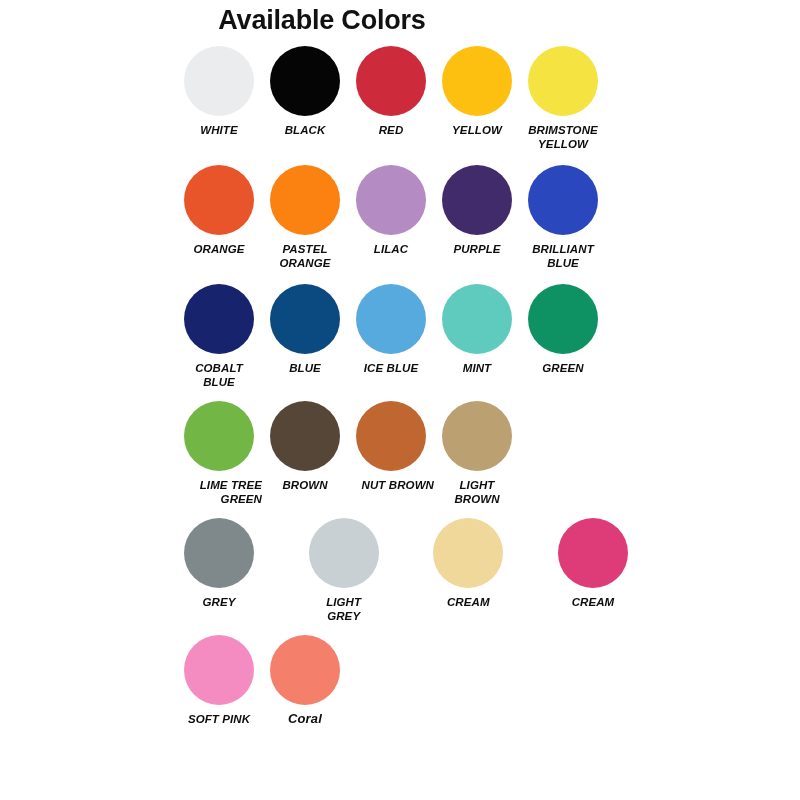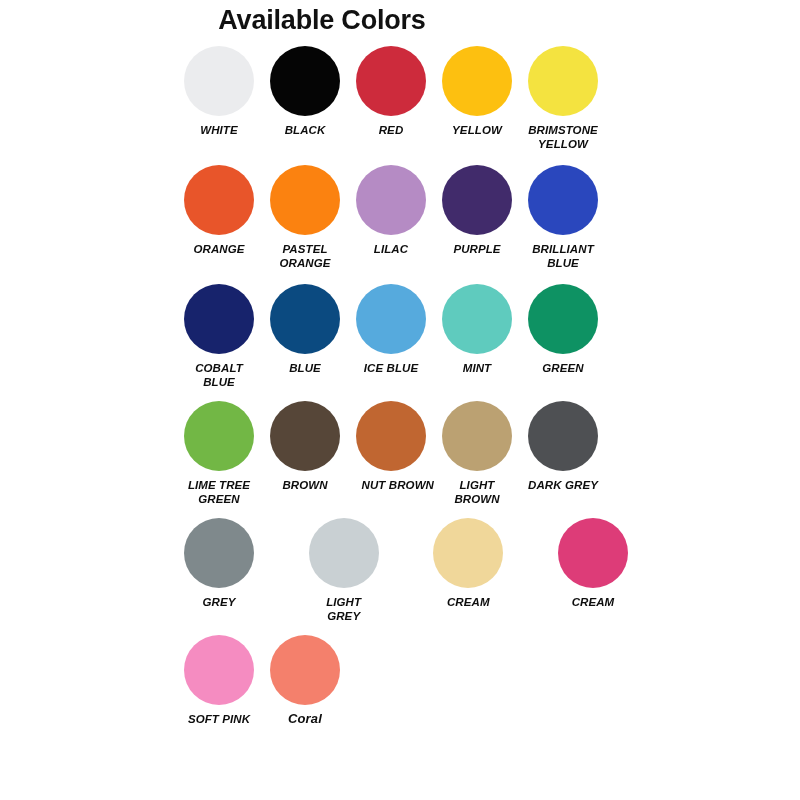--- a/index.html
+++ b/index.html
@@ -184,40 +184,36 @@
           <div class="swatch-label" style="color: rgb(13, 13, 13);">MINT</div>
         </div>
         <div class="swatch-cell">
           <div class="swatch-disc" style="background: rgb(14, 146, 99);"></div>
           <div class="swatch-label" style="color: rgb(13, 13, 13);">GREEN</div>
         </div>
       </div>
       <div class="swatch-row row-gap-4">
         <div class="swatch-cell">
           <div class="swatch-disc" style="background: rgb(114, 183, 69);"></div>
-          <div class="swatch-label" style="color: rgb(13, 13, 13);">LIME TREE
+          <div class="swatch-label" style="color: rgb(13, 13, 13); text-align: right;">LIME TREE
 GREEN</div>
         </div>
         <div class="swatch-cell">
           <div class="swatch-disc" style="background: rgb(86, 70, 56);"></div>
           <div class="swatch-label" style="color: rgb(13, 13, 13);">BROWN</div>
         </div>
         <div class="swatch-cell">
           <div class="swatch-disc" style="background: rgb(192, 102, 49);"></div>
           <div class="swatch-label" style="color: rgb(13, 13, 13); text-align: right;">NUT BROWN</div>
         </div>
         <div class="swatch-cell">
           <div class="swatch-disc" style="background: rgb(187, 161, 114);"></div>
           <div class="swatch-label" style="color: rgb(13, 13, 13);">LIGHT
 BROWN</div>
         </div>
-        <div class="swatch-cell">
-          <div class="swatch-disc" style="background: rgb(78, 80, 83);"></div>
-          <div class="swatch-label" style="color: rgb(13, 13, 13);">DARK GREY</div>
-        </div>
       </div>
       <div class="swatch-row row-gap-5">
         <div class="swatch-cell">
           <div class="swatch-disc" style="background: rgb(127, 137, 140);"></div>
           <div class="swatch-label" style="color: rgb(13, 13, 13);">GREY</div>
         </div>
         <div class="swatch-cell">
           <div class="swatch-disc" style="background: rgb(201, 208, 211);"></div>
           <div class="swatch-label" style="color: rgb(13, 13, 13);">LIGHT
 GREY</div>

